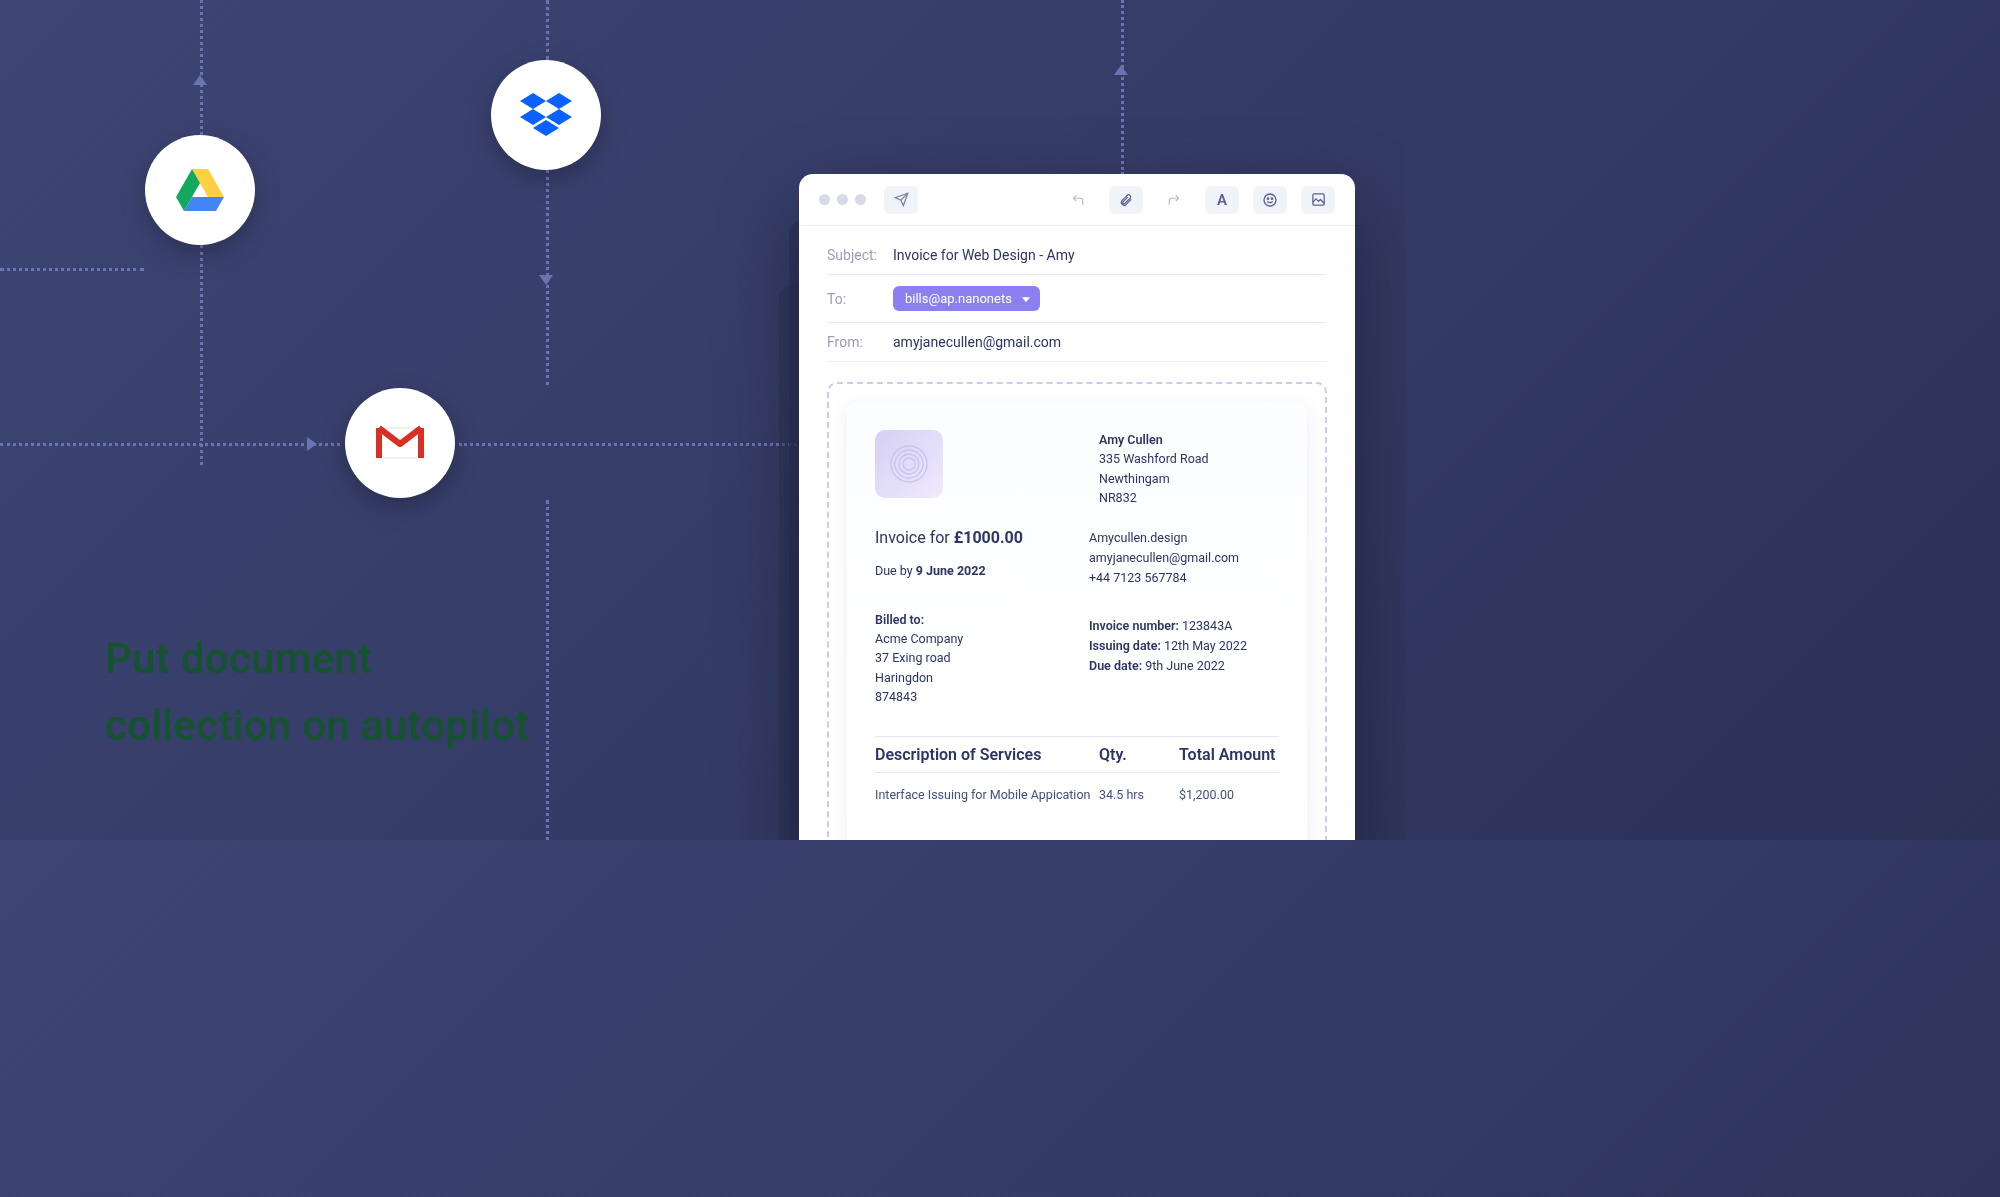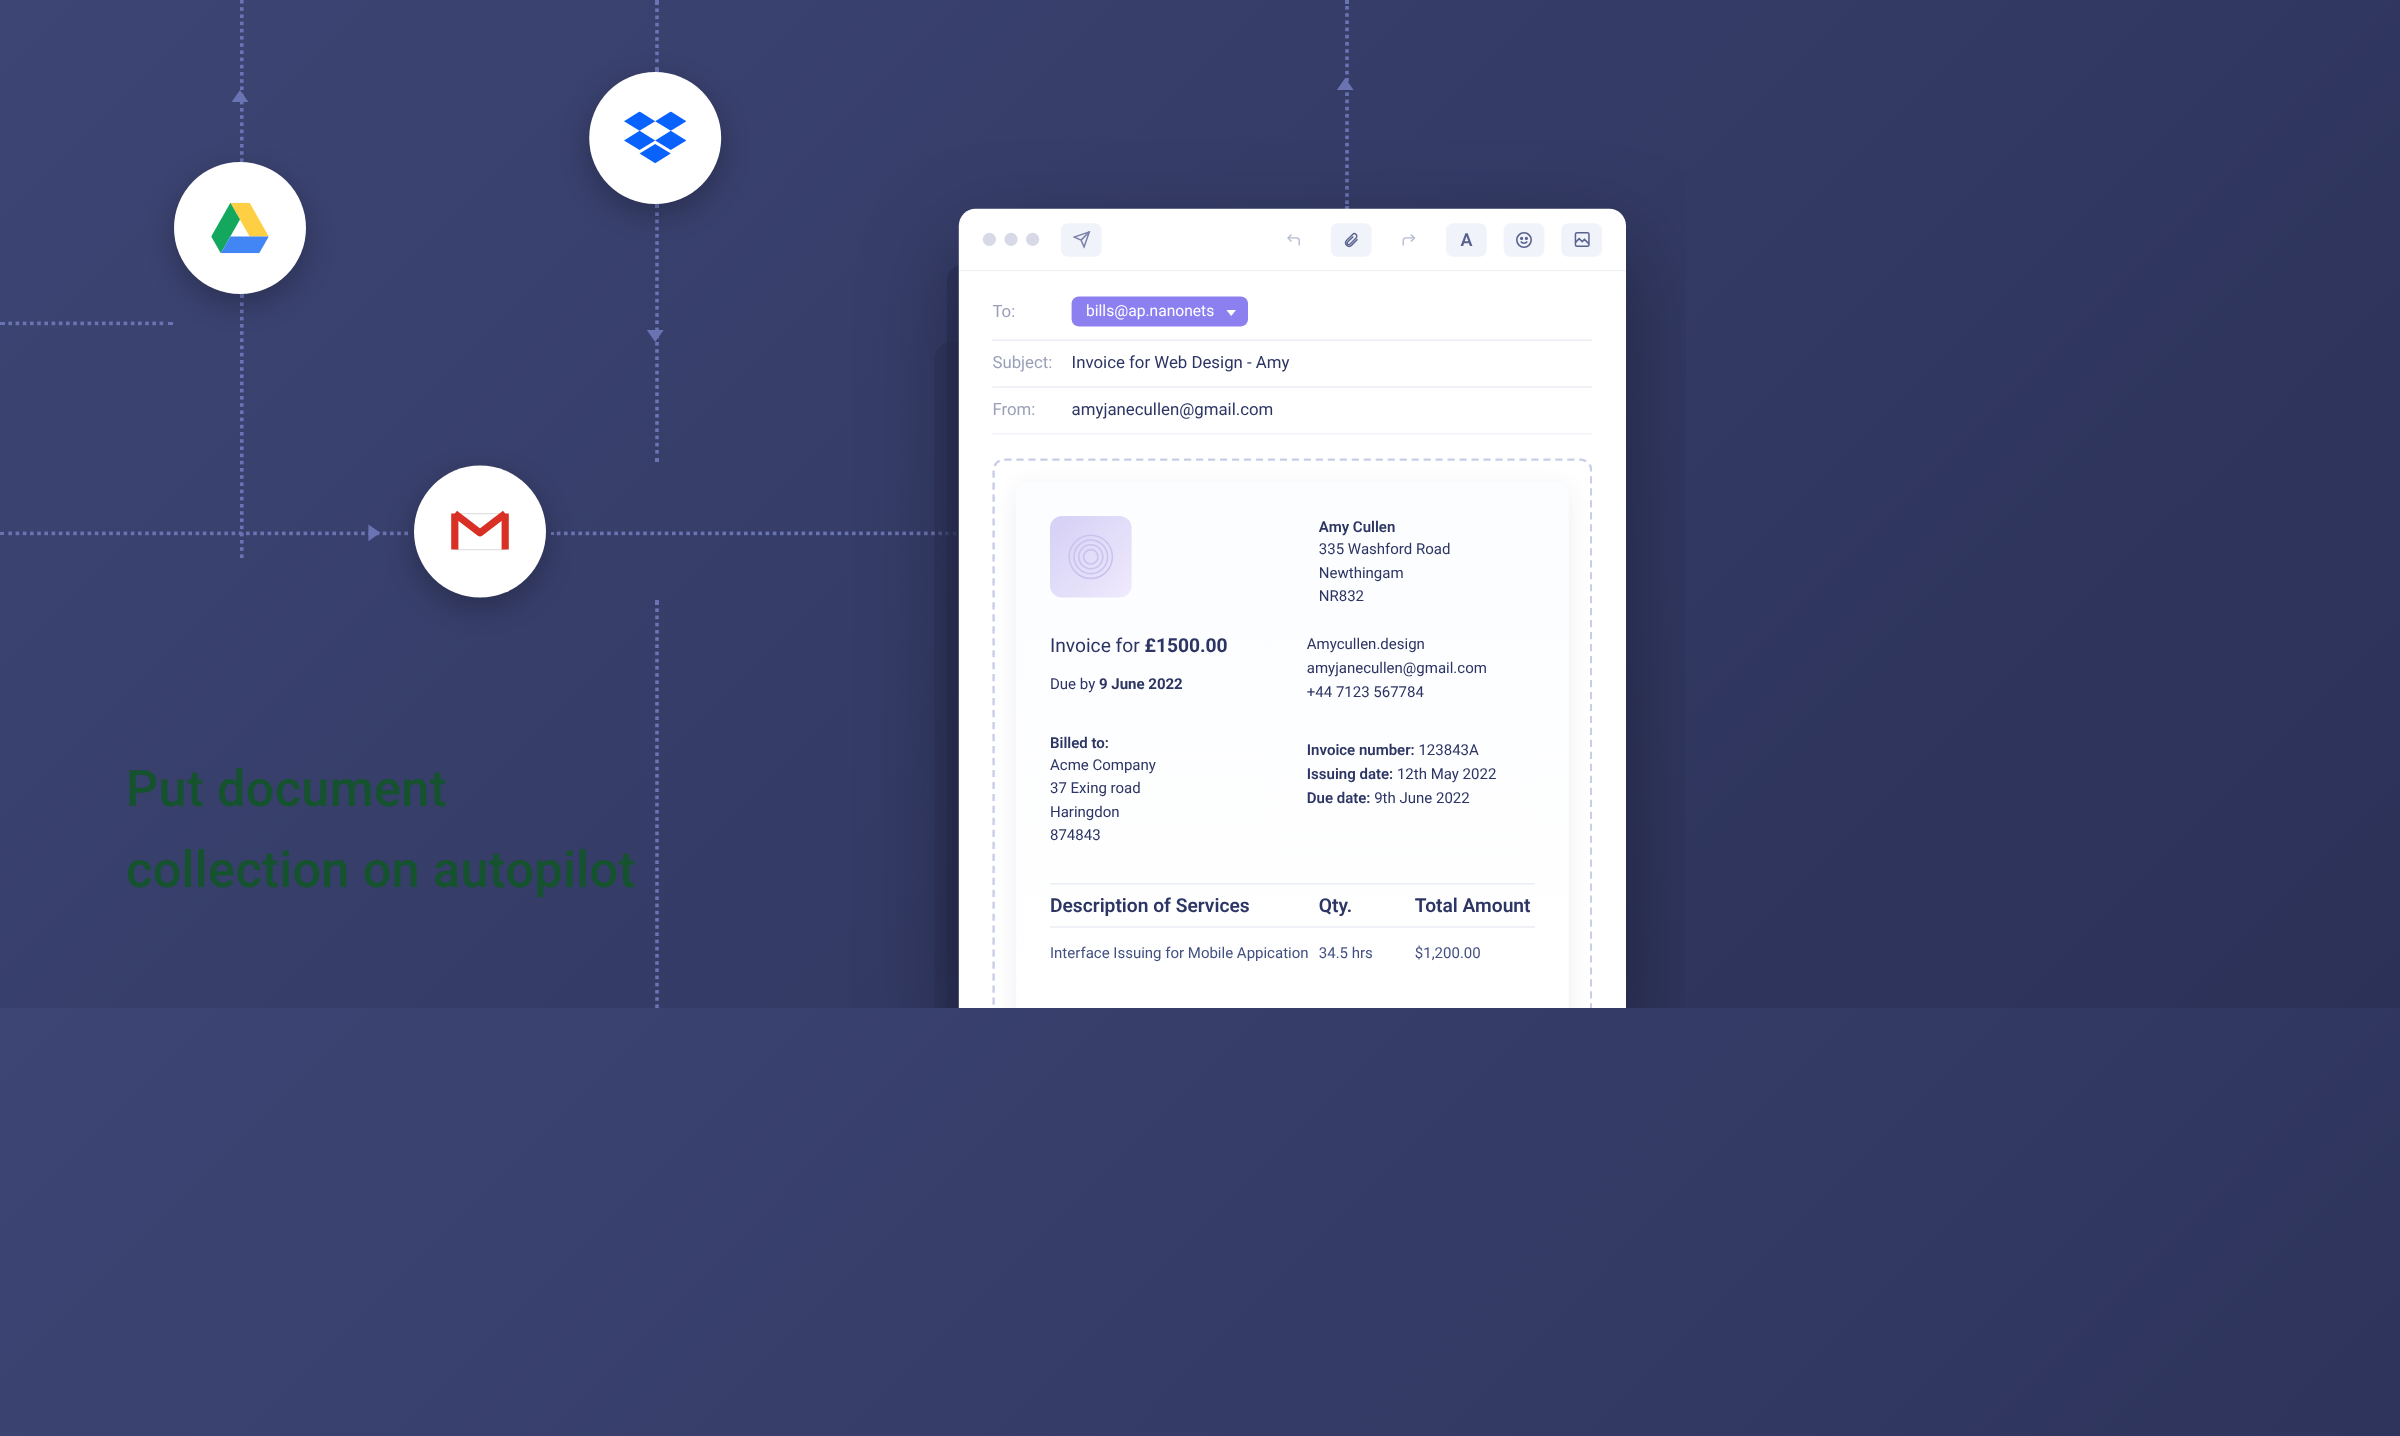--- a/index.html
+++ b/index.html
@@ -163,26 +163,26 @@
           <svg width="15" height="15" viewBox="0 0 24 24" fill="none" stroke="#5a6290" stroke-width="2">
             <rect x="3" y="3" width="18" height="18" rx="2"></rect>
             <path d="M3 16 l5-5 4 4 3-3 6 6"></path>
           </svg>
         </div>
     </div>
   </div>
 
   <div class="email-fields">
     <div class="field-row">
+      <span class="field-label">Subject:</span>
+      <span class="field-value">Invoice for Web Design - Amy</span>
+    </div>
+    <div class="field-row">
       <span class="field-label">To:</span>
       <span class="chip">bills@ap.nanonets</span>
-    </div>
-    <div class="field-row">
-      <span class="field-label">Subject:</span>
-      <span class="field-value">Invoice for Web Design - Amy</span>
     </div>
     <div class="field-row" style="border-bottom:1px solid #edf0f8;">
       <span class="field-label">From:</span>
       <span class="field-value">amyjanecullen@gmail.com</span>
     </div>
   </div>
 
   <div class="attach-area">
     <div class="invoice">
       <div class="inv-top">
@@ -199,21 +199,21 @@
         <div class="inv-addr">
           <div class="name">Amy Cullen</div>
           <div>335 Washford Road</div>
           <div>Newthingam</div>
           <div>NR832</div>
         </div>
       </div>
 
       <div class="inv-main-row">
         <div class="inv-left">
-          <div class="title"><span>Invoice for </span><b>£1500.00</b></div>
+          <div class="title"><span>Invoice for </span><b>£1000.00</b></div>
           <div class="due"><span>Due by </span><b>9 June 2022</b></div>
           <div class="billed">
             <div class="lbl">Billed to:</div>
             <div>Acme Company</div>
             <div>37 Exing road</div>
             <div>Haringdon</div>
             <div>874843</div>
           </div>
         </div>
         <div class="inv-right">

